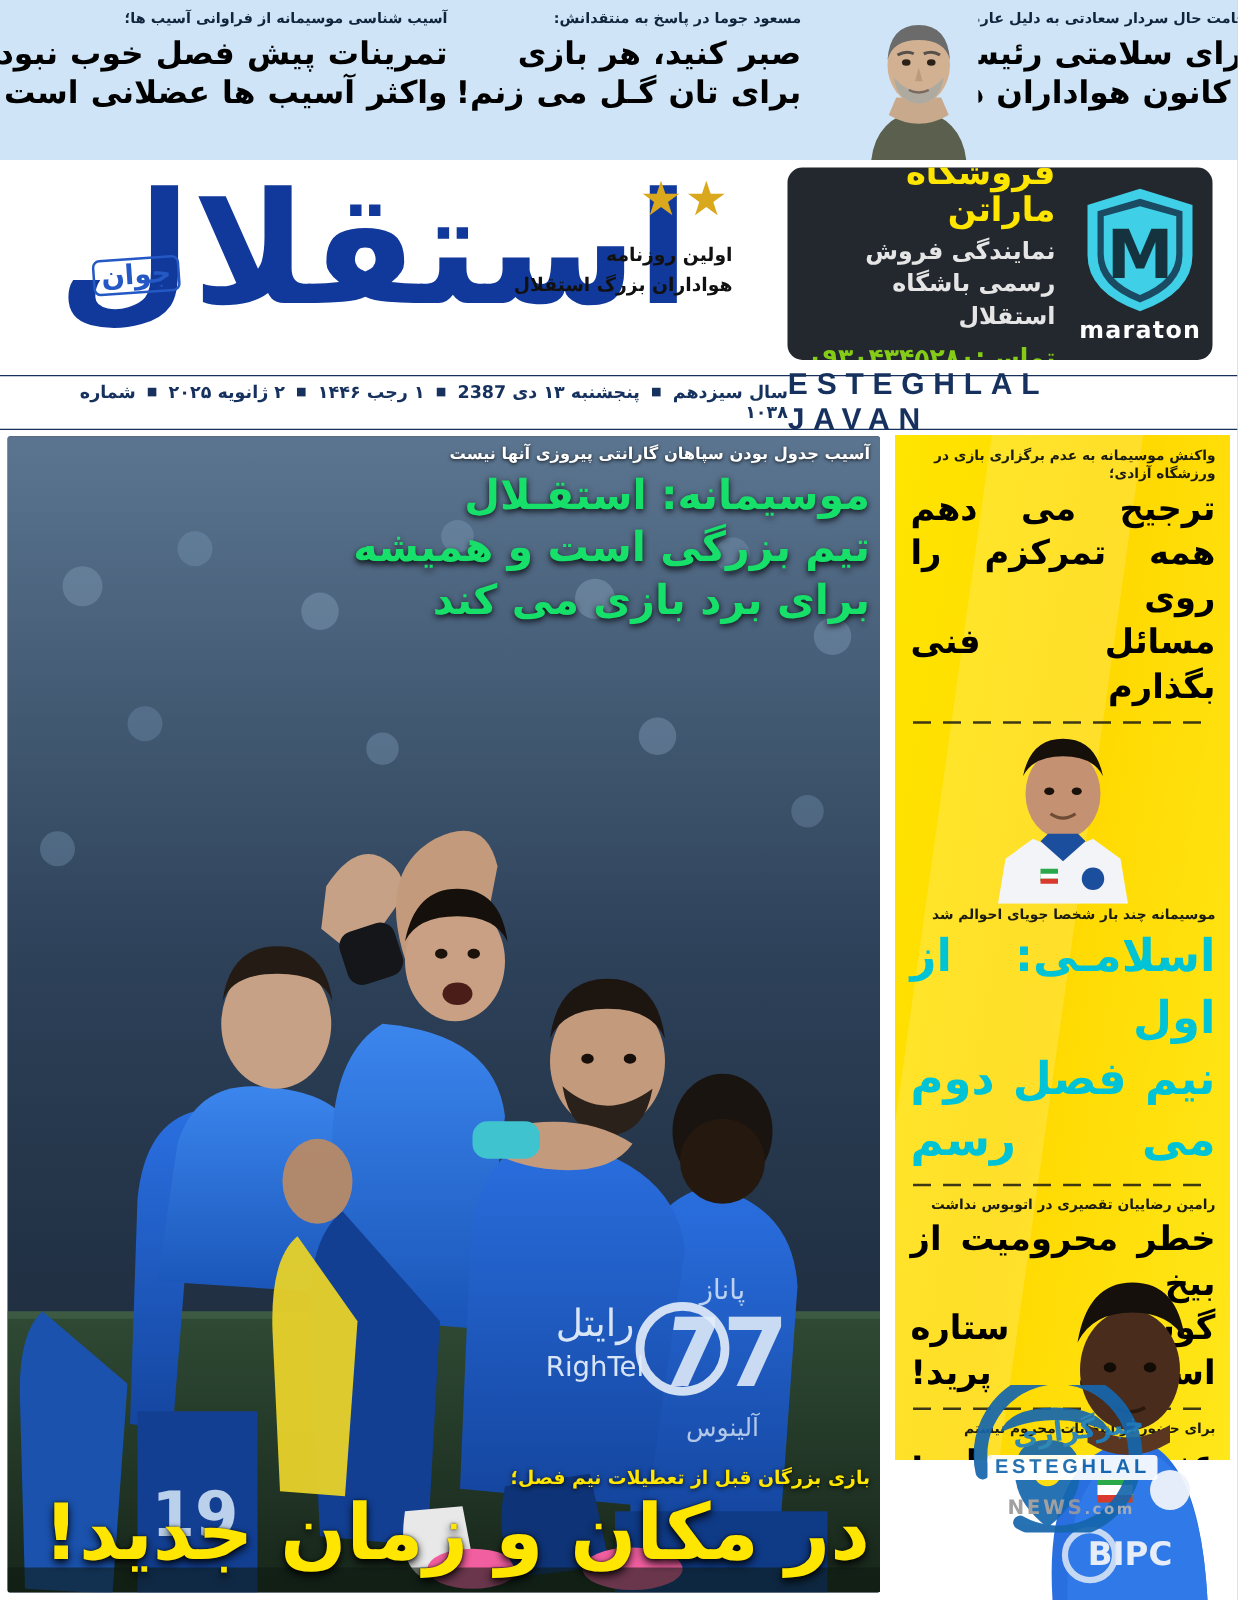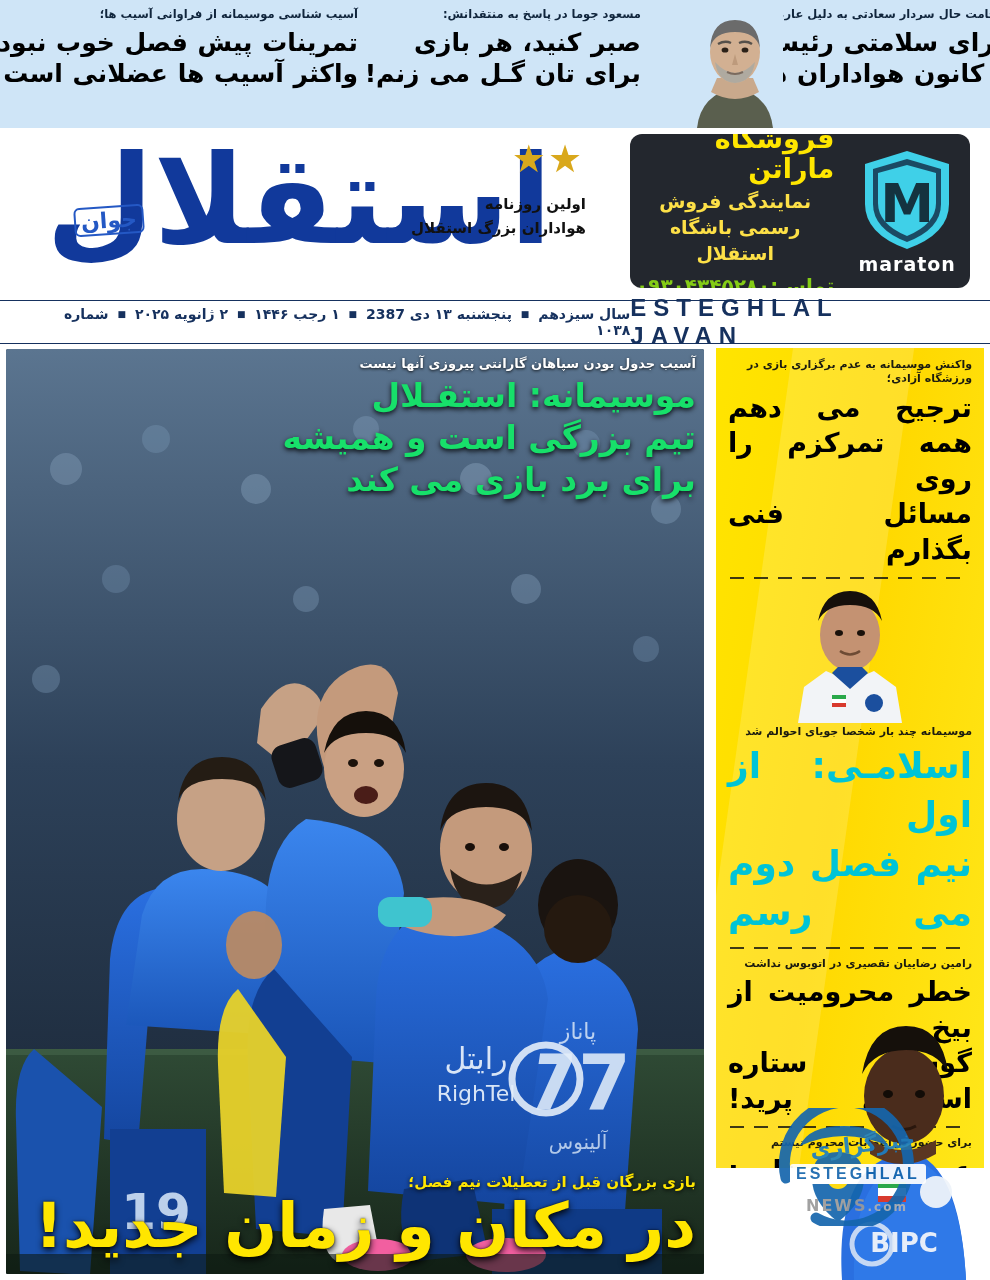--- a/index.html
+++ b/index.html
@@ -44,23 +44,23 @@
   
   .masthead {
     position: absolute; top: 128px; left: 0; width: 990px; height: 172px;
     background: #fff;
   }
   .ad-box {
     position: absolute; top: 6px; right: 20px; width: 340px; height: 154px;
     background: #23272e; border-radius: 12px; overflow: hidden;
     display: flex; flex-direction: row-reverse; align-items: center;
   }
-  .ad-text { flex: 1; padding: 6px 10px 6px 6px; text-align: right; }
+  .ad-text { flex: 1; padding: 6px 10px 6px 16px; text-align: right; }
   .ad-title { color: #ffe600; font-size: 27px; font-weight: 900; line-height: 1.1; letter-spacing: -0.5px; }
-  .ad-sub { color: #fde047; font-size: 19px; font-weight: 800; line-height: 1.35; margin-top: 6px; letter-spacing: -0.3px; text-align: center;}
+  .ad-sub { color: #e5e5e5; font-size: 19px; font-weight: 800; line-height: 1.35; margin-top: 6px; letter-spacing: -0.3px;}
   .ad-phone { color: #84cc16; font-size: 20px; font-weight: 700; margin-top: 8px; letter-spacing: 0px;}
   .ad-logo { width: 132px; height: 146px; display: flex; flex-direction: column; align-items: center; justify-content: center; }
   .ad-logo svg { display: block; }
   .ad-brand { color: #fff; font-size: 19px; font-weight: 700; letter-spacing: 1px; margin-top: 1px; font-family: "DejaVu Sans", sans-serif; }
 
   .logo-wrap { position: absolute; top: 4px; left: 22px; width: 570px; height: 160px; }
   .logo-title {
     position: absolute; right: 40px; top: 6px;
     font-size: 124px; font-weight: 900; color: #11399b;
     line-height: 1; letter-spacing: -4px; white-space: nowrap;

